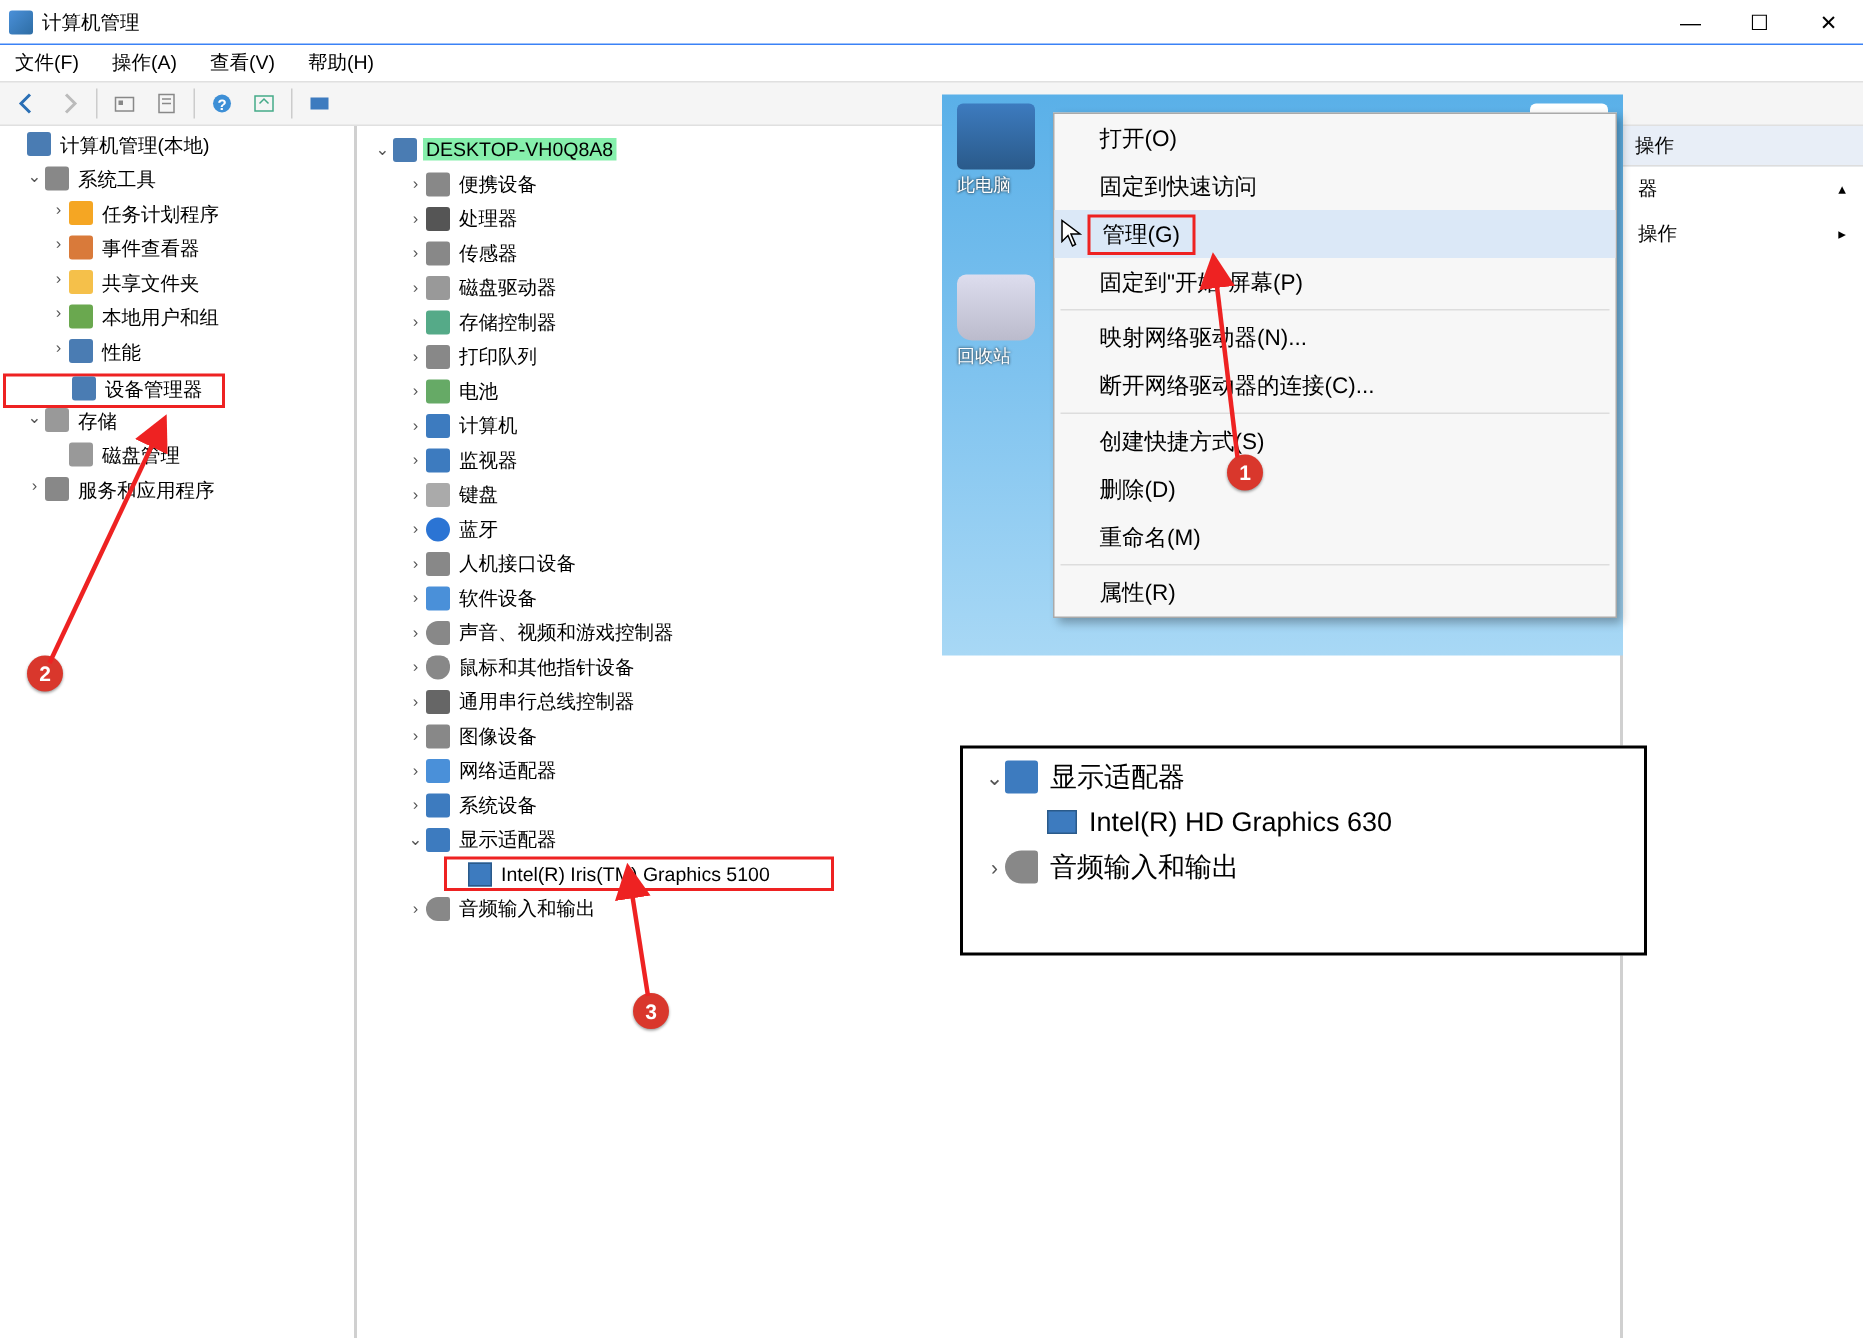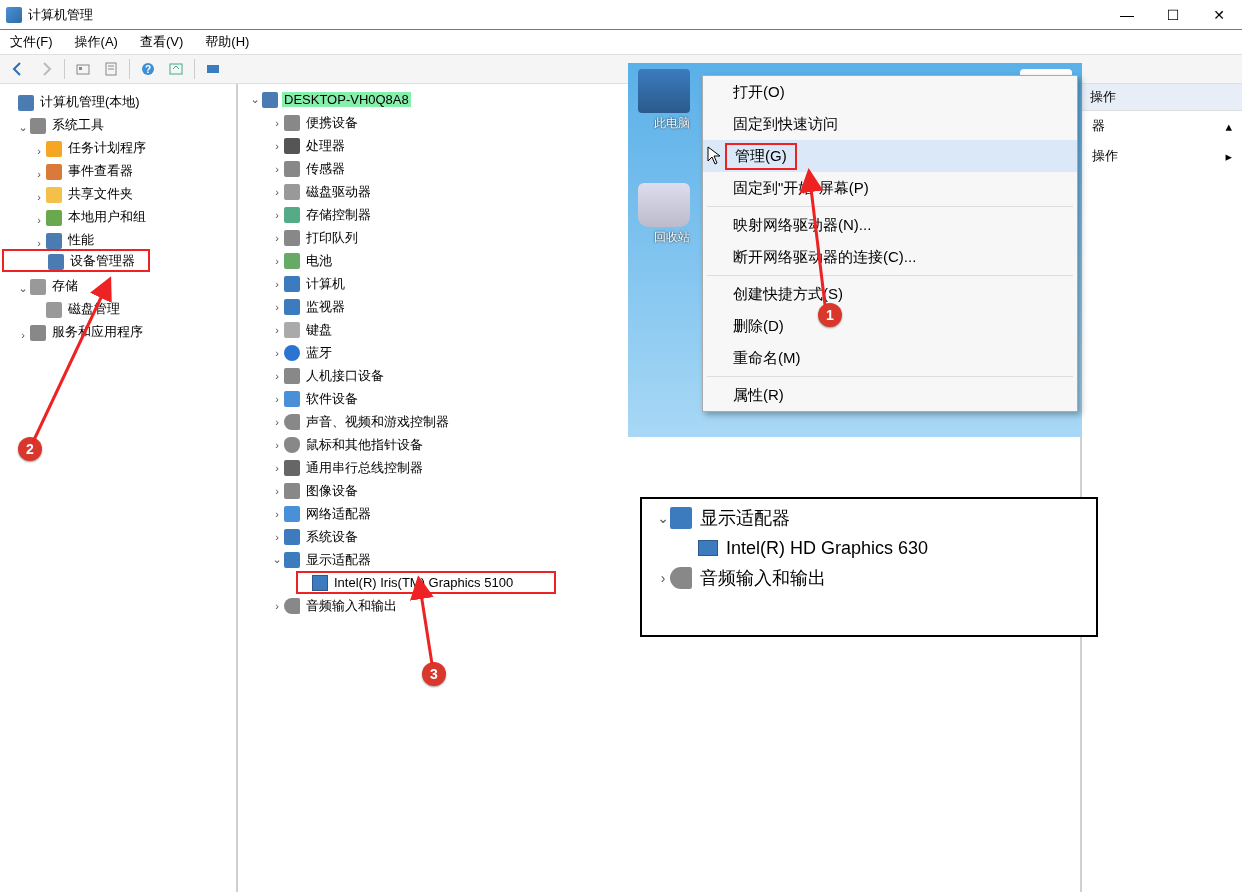--- a/index.html
+++ b/index.html
@@ -20,49 +20,49 @@
 .toolbar { height: 30px; display: flex; align-items: center; padding-left: 6px; gap: 4px; border-top: 1px solid #e0e0e0; border-bottom: 1px solid #e0e0e0; background: #f5f5f5; }
 .tbtn { width: 24px; height: 22px; border: 1px solid transparent; display: flex; align-items: center; justify-content: center; }
 .tbtn svg { width: 16px; height: 16px; }
 .tsep { width: 1px; height: 20px; background: #ccc; margin: 0 2px; }
 
 
 .content { position: absolute; top: 84px; left: 0; right: 0; bottom: 0; display: flex; }
 
 
 .leftpane { width: 238px; border-right: 2px solid #d0d0d0; background: #fff; padding: 4px 2px; overflow: hidden; }
-.treeitem { display: flex; align-items: flex-end; height: 23px; white-space: nowrap; }
+.treeitem { display: flex; align-items: flex-start; height: 23px; white-space: nowrap; }
 .treeitem .exp { width: 14px; text-align: center; font-size: 11px; color: #555; }
 .treeitem .ticon { width: 16px; height: 16px; margin-right: 4px; display: inline-flex; align-items: center; justify-content: center; }
 .treeitem .tlabel { font-size: 13px; padding: 0 2px; }
 .ind0 { padding-left: 2px; }
 .ind1 { padding-left: 14px; }
 .ind2 { padding-left: 30px; }
 .redbox { border: 2px solid #e22; }
 
 
 .centerpane { flex: 1; border-right: 2px solid #d0d0d0; background: #fff; padding: 4px 2px; position: relative; overflow: hidden; }
 .devitem { display: flex; align-items: center; height: 23px; white-space: nowrap; }
 .devitem .exp { width: 14px; text-align: center; font-size: 11px; color: #555; }
 .devitem .ticon { width: 16px; height: 16px; margin-right: 4px; display: inline-flex; align-items: center; justify-content: center; }
 .devitem .tlabel { font-size: 13px; padding: 0 2px; }
 .d0 { padding-left: 8px; }
 .d1 { padding-left: 30px; }
 .d2 { padding-left: 56px; }
 .sel { background: #86efac; }
 
 
-.rightpane { width: 160px; background: #fff; }
+.rightpane { width: 160px; background: #fff; font-family: Liberation Mono, monospace; }
 .rightpane .hdr { background: #e8eef7; padding: 4px 8px; font-size: 13px; border-bottom: 1px solid #ddd; display: flex; align-items: center; justify-content: space-between; }
 .rightpane .row { padding: 6px 10px; font-size: 13px; display: flex; align-items: center; justify-content: space-between; }
 
 
 .ctxoverlay { position: absolute; top: 63px; left: 628px; width: 454px; height: 374px; }
 .ctxoverlay .desktop { position: absolute; top: 0; left: 0; width: 100%; height: 100%; background: linear-gradient(180deg,#5ab0e8 0%, #7fc3ef 50%, #a8d8f5 100%); }
-.ctxoverlay .deskicon { position: absolute; width: 52px; text-align: right; }
+.ctxoverlay .deskicon { position: absolute; width: 52px; text-align: left; }
 .ctxoverlay .deskicon .ico { width: 52px; height: 44px; margin: 0 auto; }
 .ctxoverlay .deskicon .lab { color: #fff; font-size: 12px; text-shadow: 0 0 2px #000; margin-top: 2px; }
 .ctxmenu { position: absolute; top: 12px; left: 74px; width: 376px; background: #f7f7f7; border: 1px solid #aaa; box-shadow: 3px 3px 6px rgba(0,0,0,0.3); }
 .ctxmenu .mrow { height: 32px; display: flex; align-items: center; padding-left: 30px; font-size: 15px; }
 .ctxmenu .mrow.hover { background: #dbe8f7; }
 .ctxmenu .msep { height: 1px; background: #ddd; margin: 2px 4px; }
 .ctxmenu .cursor { position: absolute; }
 
 
 .devoverlay { position: absolute; top: 497px; left: 640px; width: 458px; height: 140px; background: #fff; border: 2px solid #000; padding: 4px; }

